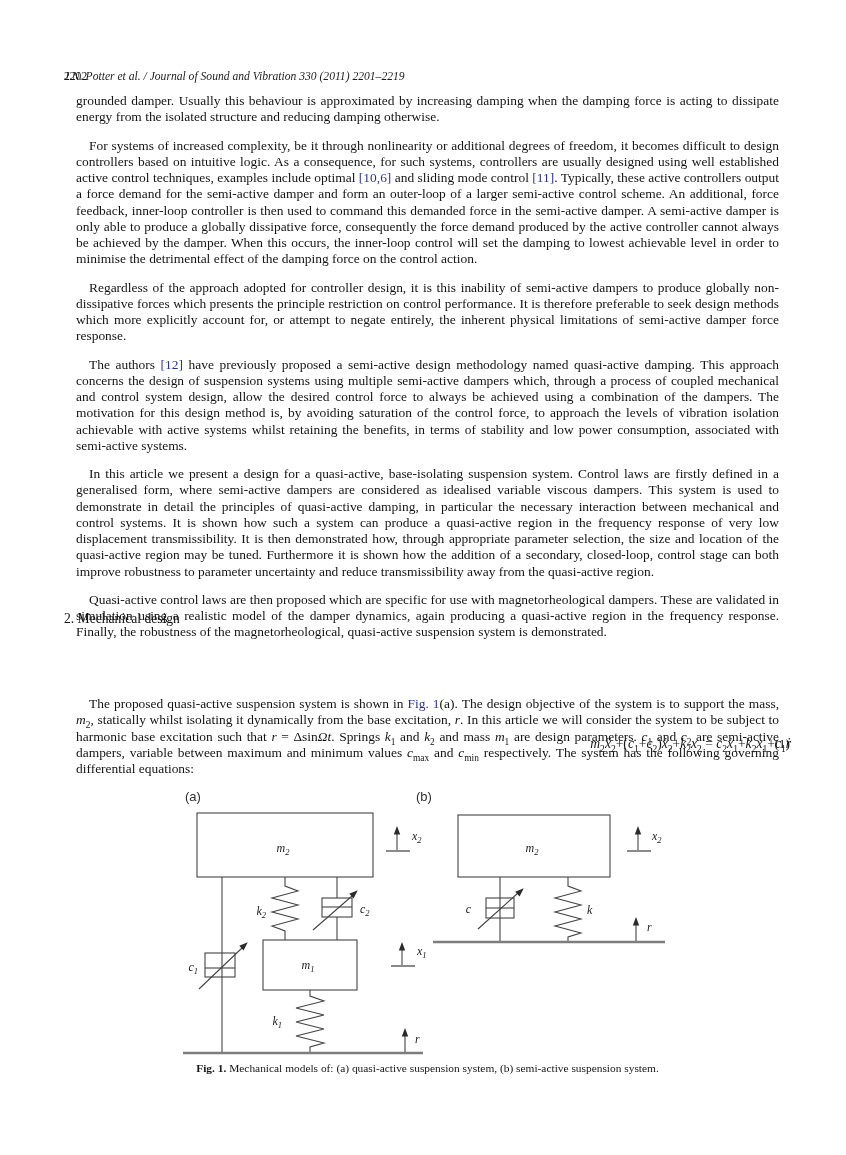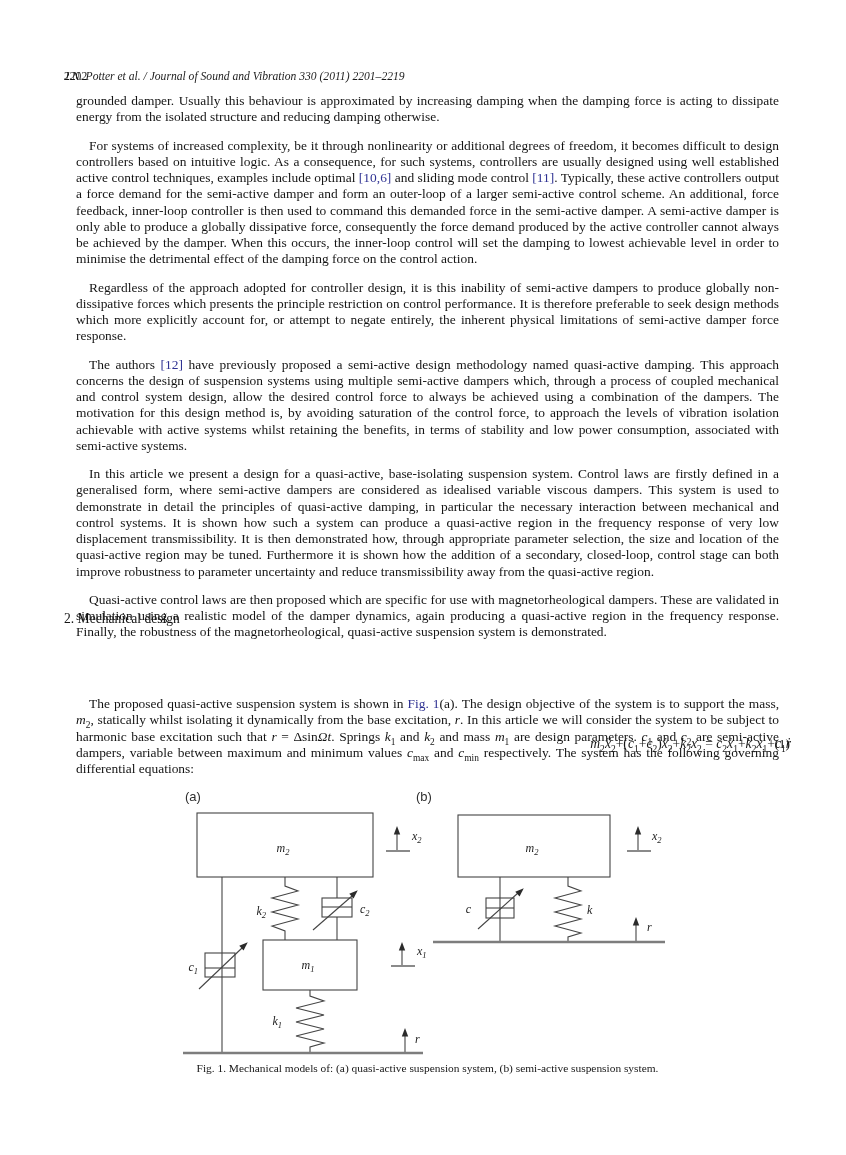--- a/index.html
+++ b/index.html
@@ -19,21 +19,21 @@
   sub.vsub{font-size:0.7em;line-height:0;}
   
   .section-heading{top:611px;font-weight:normal;font-size:13.6px;margin:0;}
   
   .equation-row{top:736px;height:20px;}
   .equation-content{position:absolute;left:0;right:0;text-align:right;font-size:13.6px;}
   .equation-number{position:absolute;right:1px;top:0;font-size:13.4px;}
   
   .figure-svg{left:150px;top:785px;}
   .fig-caption{top:1062px;text-align:center;font-size:11.4px;color:#161616;}
-  .fig-caption .cap-label{font-weight:normal;}
+  .fig-caption .cap-label{font-weight:bold;}
   svg text{font-family:"Liberation Serif","DejaVu Serif",serif;font-style:italic;
            font-size:12px;fill:#222222;}
   svg text.panel-label{font-family:"Liberation Sans","DejaVu Sans",sans-serif;
            font-style:normal;font-size:13px;fill:#2e2e2e;}
   svg tspan.ssub{font-size:8.5px;}
 </style>
 </head>
 <body>
 
 <div class="abs header">

